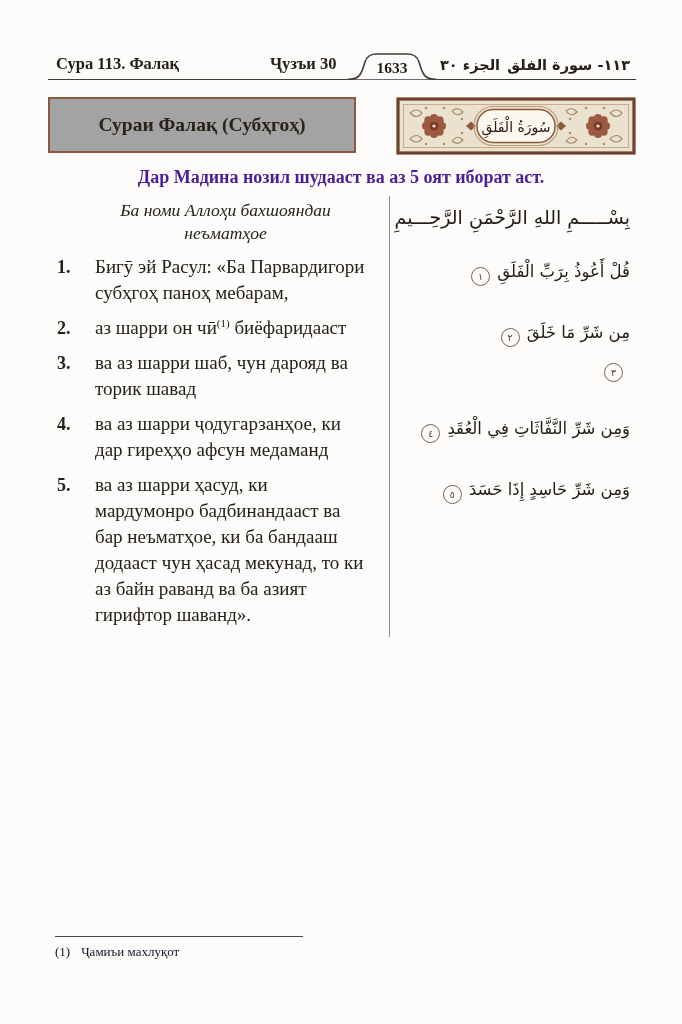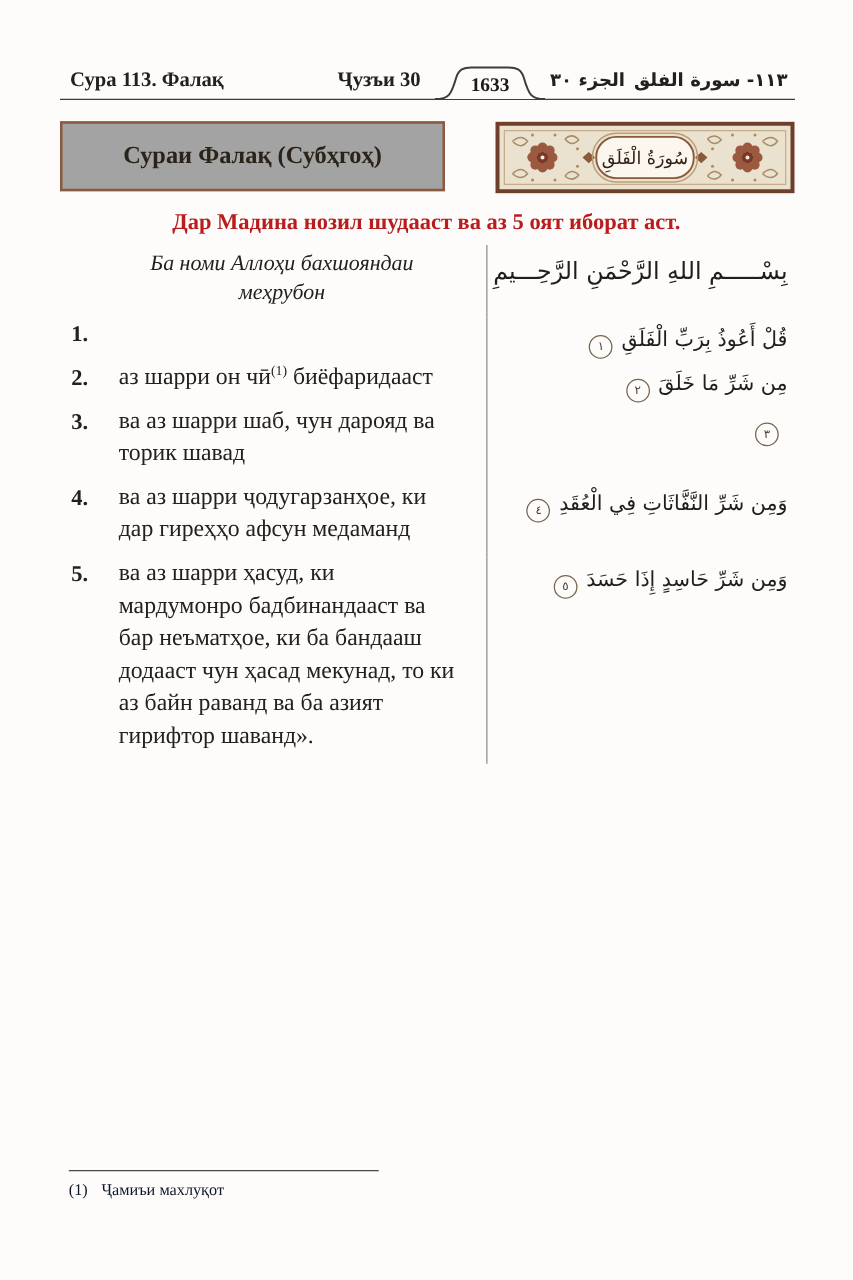--- a/index.html
+++ b/index.html
@@ -32,21 +32,21 @@
     width:304px;height:52px;
     border:2.5px solid #8a5a3e;background:#a3a3a3;
     display:flex;align-items:center;justify-content:center;
     font-size:19.5px;font-weight:bold;color:#2a2319;
   }
   .banner-gap{flex:1;}
   .ornament{width:240px;height:58px;display:block;}
   
   .revelation{
     position:absolute;left:0;right:0;top:167px;
-    text-align:center;font-size:18px;font-weight:bold;color:#b91c1c;
+    text-align:center;font-size:18px;font-weight:bold;color:#4c1d95;
   }
   
   .main-grid{
     position:absolute;left:48px;top:196px;width:588px;
     display:grid;grid-template-columns:341px 247px;
   }
   .lcell{padding:0 22px 9px 0;}
   .rcell{
     border-left:1.2px solid #8c8c8c;
     direction:rtl;text-align:start;
@@ -164,25 +164,26 @@
       <rect x="78" y="9.5" width="84" height="39" rx="19" fill="none" stroke="#bb9d79" stroke-width="1.2"></rect>
       <rect x="81" y="12.5" width="78" height="33" rx="16" fill="#fbf7ef" stroke="#8a5a3a" stroke-width="1.5"></rect>
       <text x="120" y="34.5" text-anchor="middle" font-size="14" font-family="DejaVu Sans, sans-serif" fill="#2e2015">سُورَةُ الْفَلَقِ</text>
     </svg>
   </div>
 
   <div class="revelation">Дар Мадина нозил шудааст ва аз 5 оят иборат аст.</div>
 
   <div class="main-grid">
 
-    <div class="lcell basmala-l">Ба номи Аллоҳи бахшояндаи меҳрубон</div>
+    <div class="lcell basmala-l">Ба номи Аллоҳи бахшояндаи неъматҳое</div>
     <div class="rcell basmala-r">بِسْـــــمِ اللهِ الرَّحْمَنِ الرَّحِـــيمِ</div>
 
     <div class="lcell verse">
       <span class="v-num">1.</span>
+      <span class="v-text">Бигӯ эй Расул: «Ба Парвардигори субҳгоҳ паноҳ мебарам,</span>
     </div>
     <div class="rcell">
       <span>قُلْ أَعُوذُ بِرَبِّ الْفَلَقِ</span><span class="ayah">
           <span>١</span>
         </span>
     </div>
 
     <div class="lcell verse">
       <span class="v-num">2.</span>
       <span class="v-text"><span>аз шарри он чӣ</span><sup>(1)</sup><span> биёфаридааст</span></span>

